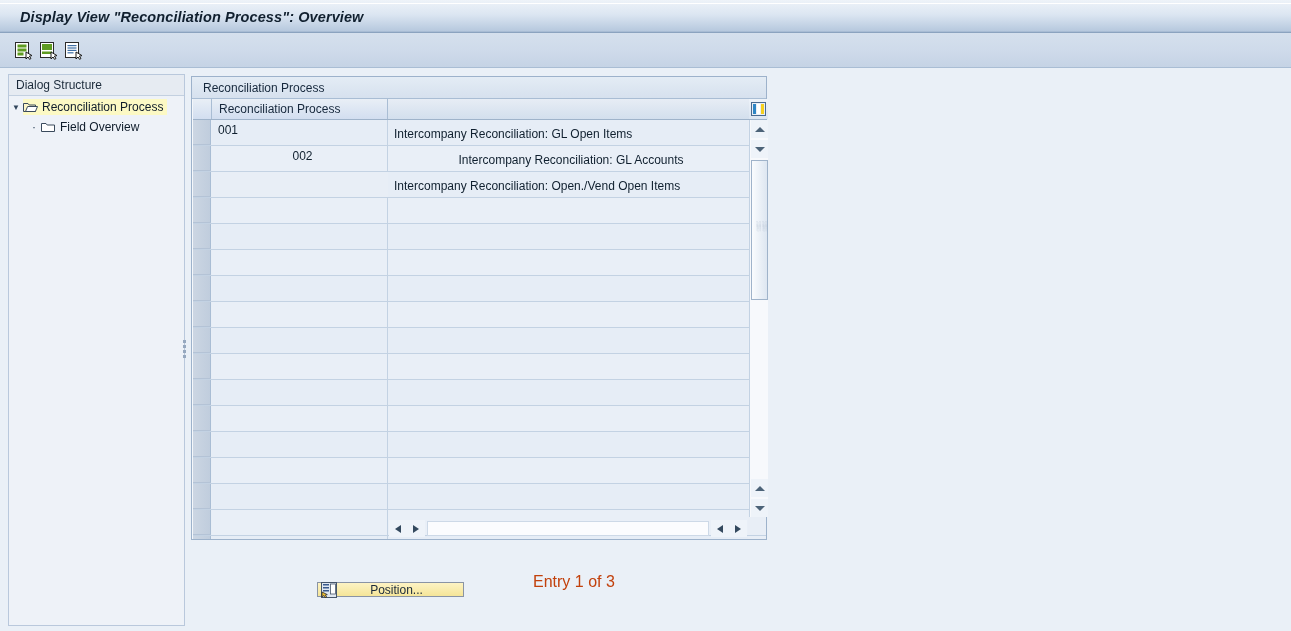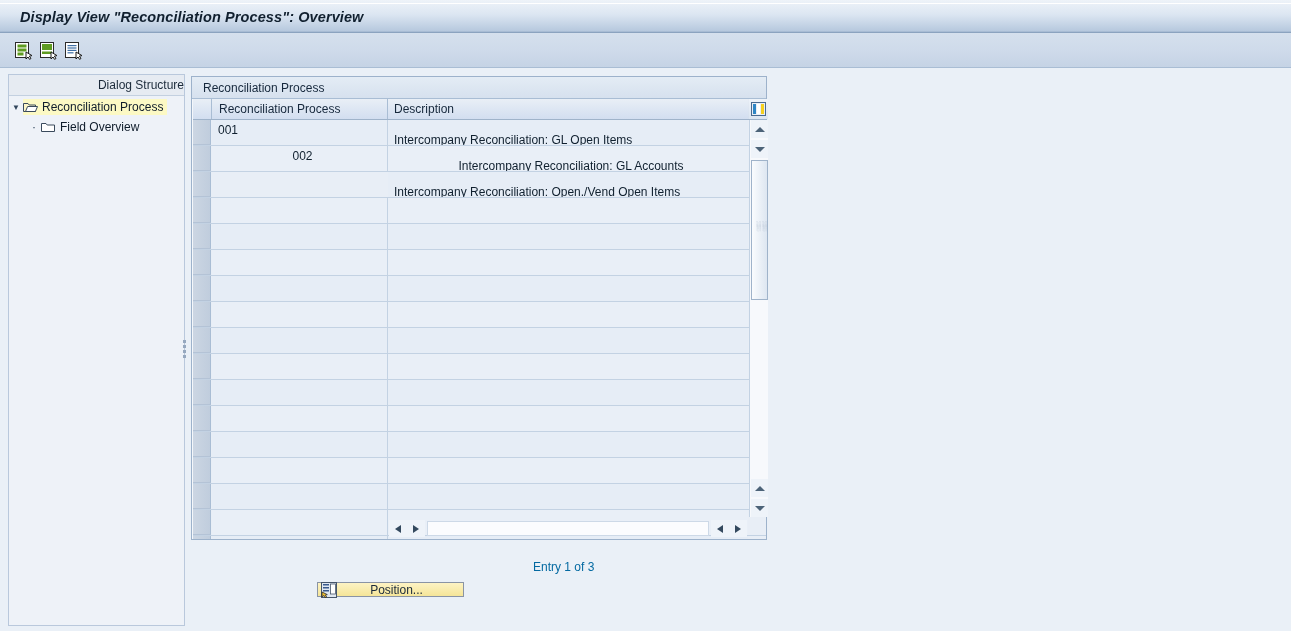--- a/index.html
+++ b/index.html
@@ -48,21 +48,20 @@
     font-size:21px;color:#e6b183;white-space:nowrap;
     letter-spacing:.2px;
   }
 
   
   #sidebar{
     position:absolute;left:8px;top:74px;width:177px;height:552px;
     background:#eef2f8;
     border:1px solid #b9c8dc;
     box-sizing:border-box;
-    text-align:right;
   }
   #sidebar-header{
     position:absolute;left:0;top:0;width:100%;height:21px;
     background:#e6ebf2;
     border-bottom:1px solid #c3d0e0;
     box-sizing:border-box;
     font-size:12px;color:#1b2a3a;
     padding:3px 0 0 7px;
   }
   .tree-row{
@@ -161,21 +160,21 @@
   }
   .trow .c0{
     position:absolute;left:19px;top:0;width:176px;height:100%;
     box-sizing:border-box;border-right:1px solid #c3d2e3;
     padding:3px 0 0 6px;font-size:12px;color:#10202f;
     background:#e6edf6;
   }
   .trow .c1{
     position:absolute;left:195px;top:0;width:360px;height:100%;
     box-sizing:border-box;
-    padding:13px 0 0 6px;font-size:12px;color:#10202f;
+    padding:7px 0 0 6px;font-size:12px;color:#10202f;
     background:#e6edf6;
     white-space:nowrap;overflow:hidden;
   }
   .trow.alt .c0,.trow.alt .c1{background:#e9eff7;text-align:center;}
 
   
   #vscroll{
     position:absolute;left:556px;top:21px;width:19px;bottom:22px;
     background:#f7f9fc;
     border-left:1px solid #c3d2e3;
@@ -220,21 +219,21 @@
     position:absolute;left:317px;top:582px;width:147px;height:15px;
     background:linear-gradient(to bottom,#fdf3c4,#f5e598);
     border:1px solid #8a94a4;
     box-sizing:border-box;
     display:flex;align-items:center;
     cursor:pointer;
     font-size:12px;color:#1b2a3a;
   }
   #position-btn .lbl{flex:1;text-align:center;padding-right:10px;}
   #entry-text{
-    position:absolute;left:533px;top:560px;font-size:12px;color:#0369a1;
+    position:absolute;left:533px;top:573px;font-size:16px;color:#c2410c;
     white-space:nowrap;
   }
 
   .arrow-up,.arrow-dn,.arrow-lt,.arrow-rt{width:0;height:0;}
   .arrow-up{border-left:5px solid transparent;border-right:5px solid transparent;border-bottom:5px solid #4c6378;}
   .arrow-dn{border-left:5px solid transparent;border-right:5px solid transparent;border-top:5px solid #4c6378;}
   .arrow-lt{border-top:4px solid transparent;border-bottom:4px solid transparent;border-right:6px solid #34495e;}
   .arrow-rt{border-top:4px solid transparent;border-bottom:4px solid transparent;border-left:6px solid #34495e;}
 </style>
 </head>
@@ -317,21 +316,20 @@
 
 <div id="main">
 
   <div id="grid-title">Reconciliation Process</div>
 
   <div id="table-wrap">
 
     <div id="thead">
       <div class="th" id="th-sel"></div>
       <div class="th" id="th-0">Reconciliation Process</div>
-      <div class="th" id="th-1">Description</div>
     </div>
 
     <div id="colcfg">
       <svg width="15" height="14" viewBox="0 0 15 14">
         <rect x="0.5" y="0.5" width="14" height="13" fill="#e9eef5" stroke="#4a6a8f" stroke-width="1"></rect>
         <rect x="2" y="2" width="3" height="10" fill="#2f86c5"></rect>
         <rect x="6" y="2" width="3" height="10" fill="#ffffff"></rect>
         <rect x="10" y="2" width="3" height="10" fill="#f5d020"></rect>
       </svg>
     </div>

